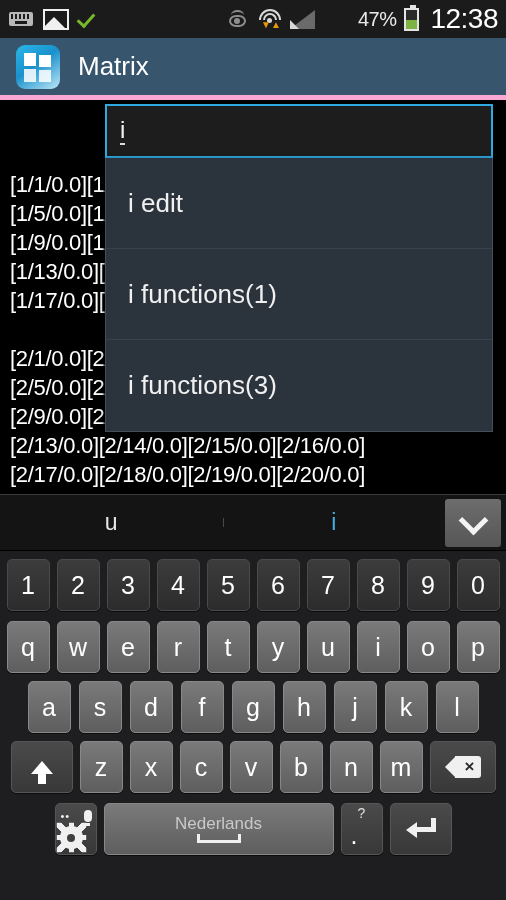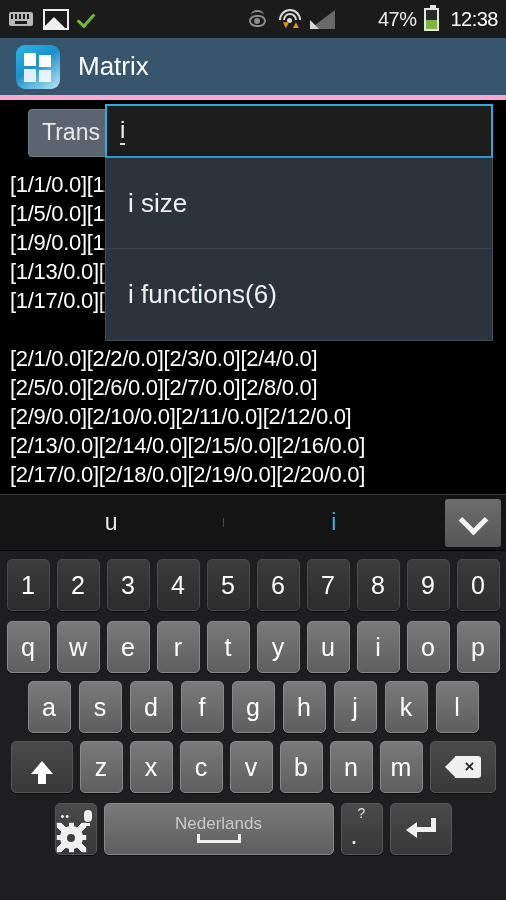--- a/index.html
+++ b/index.html
@@ -83,21 +83,21 @@
   .ico-signal .fg {
     position: absolute; left: 0; bottom: 0; width: 0; height: 0;
     border-right: 9px solid transparent; border-bottom: 9px solid #d8d8d8;
   }
   .sb-batt-pct { color: #e9e9e9; font-size: 20px; letter-spacing: -0.5px; margin-left: 35px; }
   .ico-batt { width: 15px; height: 23px; border: 2px solid #e4e4e4; position: relative; background: #2a2a2a; }
   .ico-batt::before {
     content:""; position: absolute; top: -5px; left: 3.5px; width: 6px; height: 3px; background: #e4e4e4;
   }
   .ico-batt .fill { position: absolute; left: 0; right: 0; bottom: 0; height: 47%; background: #7cb342; }
-  .sb-time { color: #ffffff; font-size: 20px; letter-spacing: -0.5px; padding-left: 3px; }
+  .sb-time { color: #ffffff; font-size: 28px; letter-spacing: -0.5px; padding-left: 3px; }
 
   
   .appbar {
     position: absolute; top: 38px; left: 0; width: 506px; height: 62px;
     background: #37566e;
     display: flex; align-items: center; padding-left: 16px; gap: 18px;
     border-bottom: 5px solid #f9a8d4;
   }
   .app-icon {
     width: 44px; height: 44px; border-radius: 9px;
@@ -317,44 +317,46 @@
     <div class="app-icon">
       <span class="tile t1"></span>
         <span class="tile t2"></span>
       <span class="tile t3"></span>
         <span class="tile t4"></span>
     </div>
     <div class="app-title">Matrix</div>
   </div>
 
   <div class="content">
-    <div class="trans-btn">Trans</div>
     <div class="matrix-text">[1/1/0.0][1/2/0.0][1/3/0.0][1/4/0.0]
 [1/5/0.0][1/6/0.0][1/7/0.0][1/8/0.0]
 [1/9/0.0][1/10/0.0][1/11/0.0][1/12/0.0]
 [1/13/0.0][1/14/0.0][1/15/0.0][1/16/0.0]
 [1/17/0.0][1/18/0.0][1/19/0.0][1/20/0.0]
 
 [2/1/0.0][2/2/0.0][2/3/0.0][2/4/0.0]
 [2/5/0.0][2/6/0.0][2/7/0.0][2/8/0.0]
 [2/9/0.0][2/10/0.0][2/11/0.0][2/12/0.0]
 [2/13/0.0][2/14/0.0][2/15/0.0][2/16/0.0]
 [2/17/0.0][2/18/0.0][2/19/0.0][2/20/0.0]</div>
   </div>
 
   <div class="ac-wrap">
     <div class="ac-input">
       <span class="ac-input-text">i</span>
     </div>
     <div class="ac-list">
       <div class="ac-item">
-        <span>i size</span>
+        <span>i edit</span>
       </div>
       <div class="ac-item">
-        <span>i functions(6)</span>
+        <span>i functions(1)</span>
+      </div>
+      <div class="ac-item">
+        <span>i functions(3)</span>
       </div>
     </div>
   </div>
 
   <div class="kb">
 
     <div class="kb-suggest">
       <div class="sg">u</div>
       <div class="sg active">i</div>
       <div class="sg-expand">

